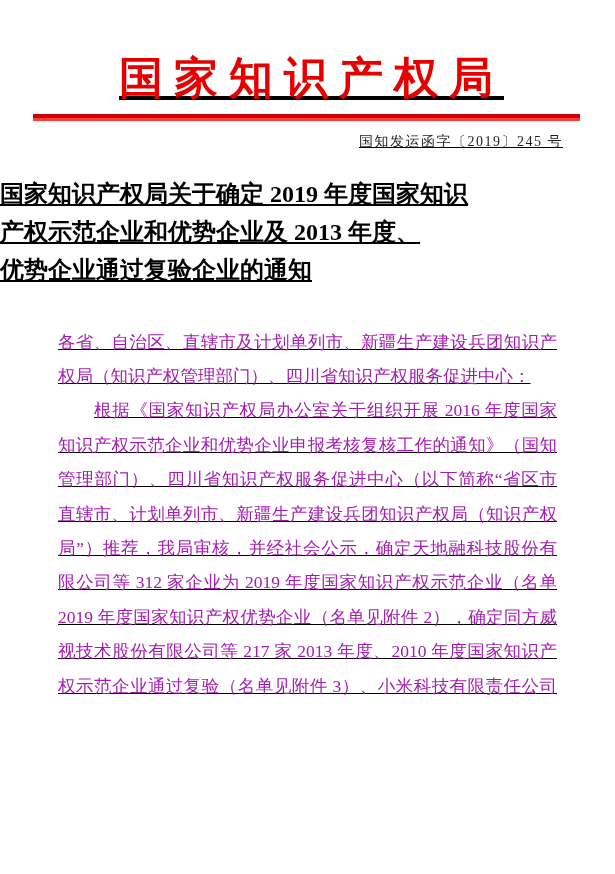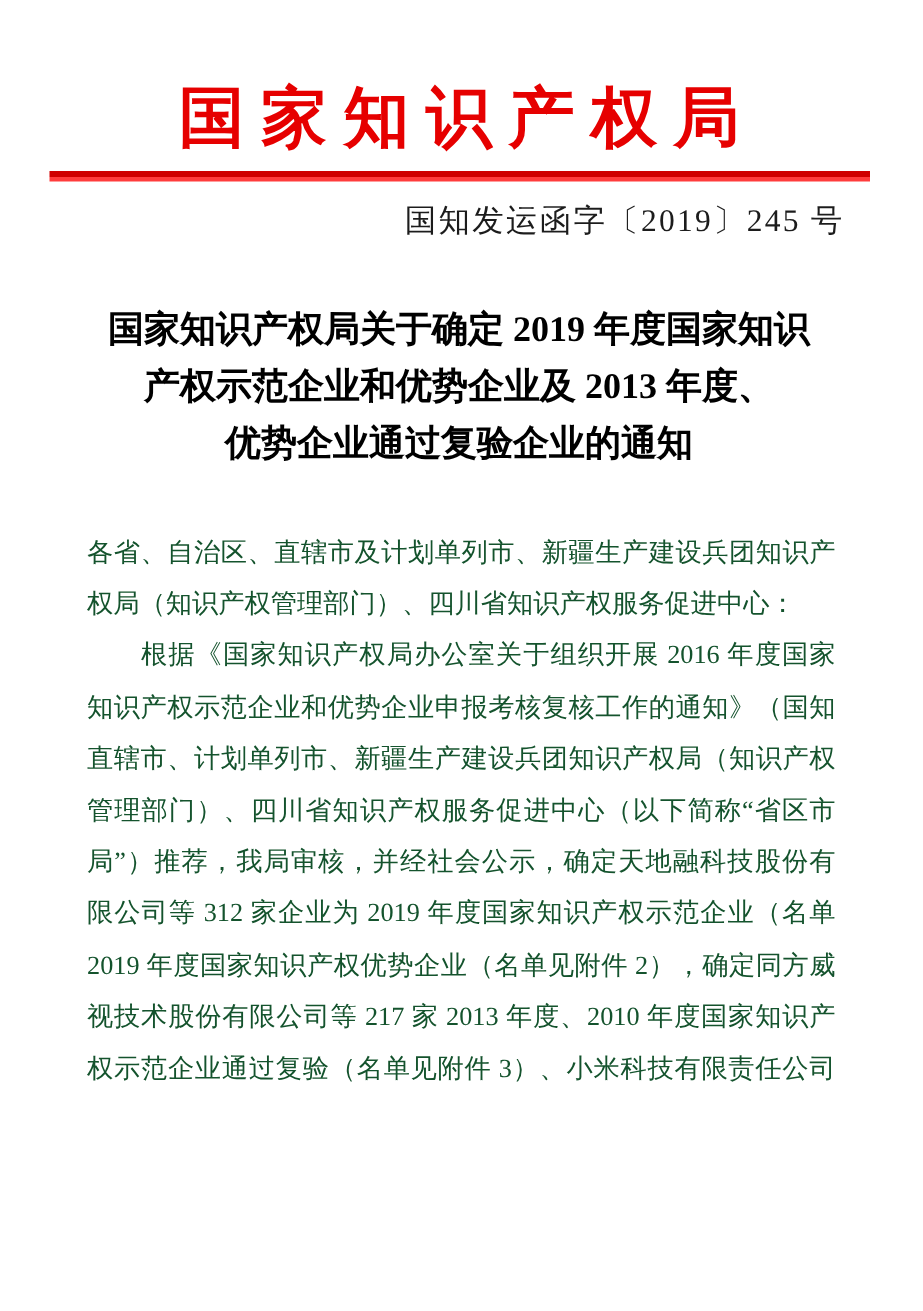--- a/index.html
+++ b/index.html
@@ -3,20 +3,21 @@
 <meta charset="utf-8">
 <style>
   html, body { margin: 0; padding: 0; background: #ffffff; }
   .page {
     position: relative;
     width: 612px;
     height: 874px;
     background: #ffffff;
     overflow: hidden;
     font-family: "Liberation Serif", "DejaVu Serif", serif;
+    text-decoration: underline;
   }
   .agency {
     padding-top: 54px;
     text-align: center;
     color: #e60000;
     font-size: 44px;
     font-weight: bold;
     line-height: 1.15;
     letter-spacing: 11px;
     text-indent: 11px;
@@ -24,36 +25,36 @@
   }
   .red-rule {
     margin: 9px 32px 0 33px;
     height: 7px;
     background: linear-gradient(to bottom, #cf0000 0%, #cf0000 55%, #ff3c3c 55%, #ff3c3c 100%);
   }
   .doc-number {
     margin-top: 12px;
     padding-right: 49px;
     text-align: right;
-    font-size: 21px;
+    font-size: 14px;
     letter-spacing: 1.5px;
     color: #1c1c1c;
   }
   .title {
-    margin-top: 40px;
-    text-align: center;
+    margin-top: 24px;
+    text-align: left;
     font-size: 24px;
     font-weight: bold;
     color: #000000;
     line-height: 38px;
   }
   .body-text {
     margin: 36px 55px 0 58px;
     font-size: 17.5px;
-    color: #14532d;
+    color: #a21caf;
     line-height: 34.4px;
   }
   .docline {
     text-align: justify;
     text-align-last: justify;
   }
   .docline.end { text-align-last: left; }
   .docline.indent { padding-left: 36px; }
 </style>
 </head>
@@ -73,22 +74,22 @@
       <div class="title-line">产权示范企业和优势企业及 2013 年度、</div>
       <div class="title-line">优势企业通过复验企业的通知</div>
     </div>
 
   <div class="body-text">
 
   <div class="docline">各省、自治区、直辖市及计划单列市、新疆生产建设兵团知识产</div>
       <div class="docline end">权局（知识产权管理部门）、四川省知识产权服务促进中心：</div>
       <div class="docline indent">根据《国家知识产权局办公室关于组织开展 2016 年度国家</div>
       <div class="docline">知识产权示范企业和优势企业申报考核复核工作的通知》（国知</div>
+      <div class="docline">管理部门）、四川省知识产权服务促进中心（以下简称“省区市</div>
       <div class="docline">直辖市、计划单列市、新疆生产建设兵团知识产权局（知识产权</div>
-      <div class="docline">管理部门）、四川省知识产权服务促进中心（以下简称“省区市</div>
       <div class="docline">局”）推荐，我局审核，并经社会公示，确定天地融科技股份有</div>
       <div class="docline">限公司等 312 家企业为 2019 年度国家知识产权示范企业（名单</div>
       <div class="docline">2019 年度国家知识产权优势企业（名单见附件 2），确定同方威</div>
       <div class="docline">视技术股份有限公司等 217 家 2013 年度、2010 年度国家知识产</div>
       <div class="docline">权示范企业通过复验（名单见附件 3）、小米科技有限责任公司</div>
     </div>
 
 </div>
 
 </body></html>

